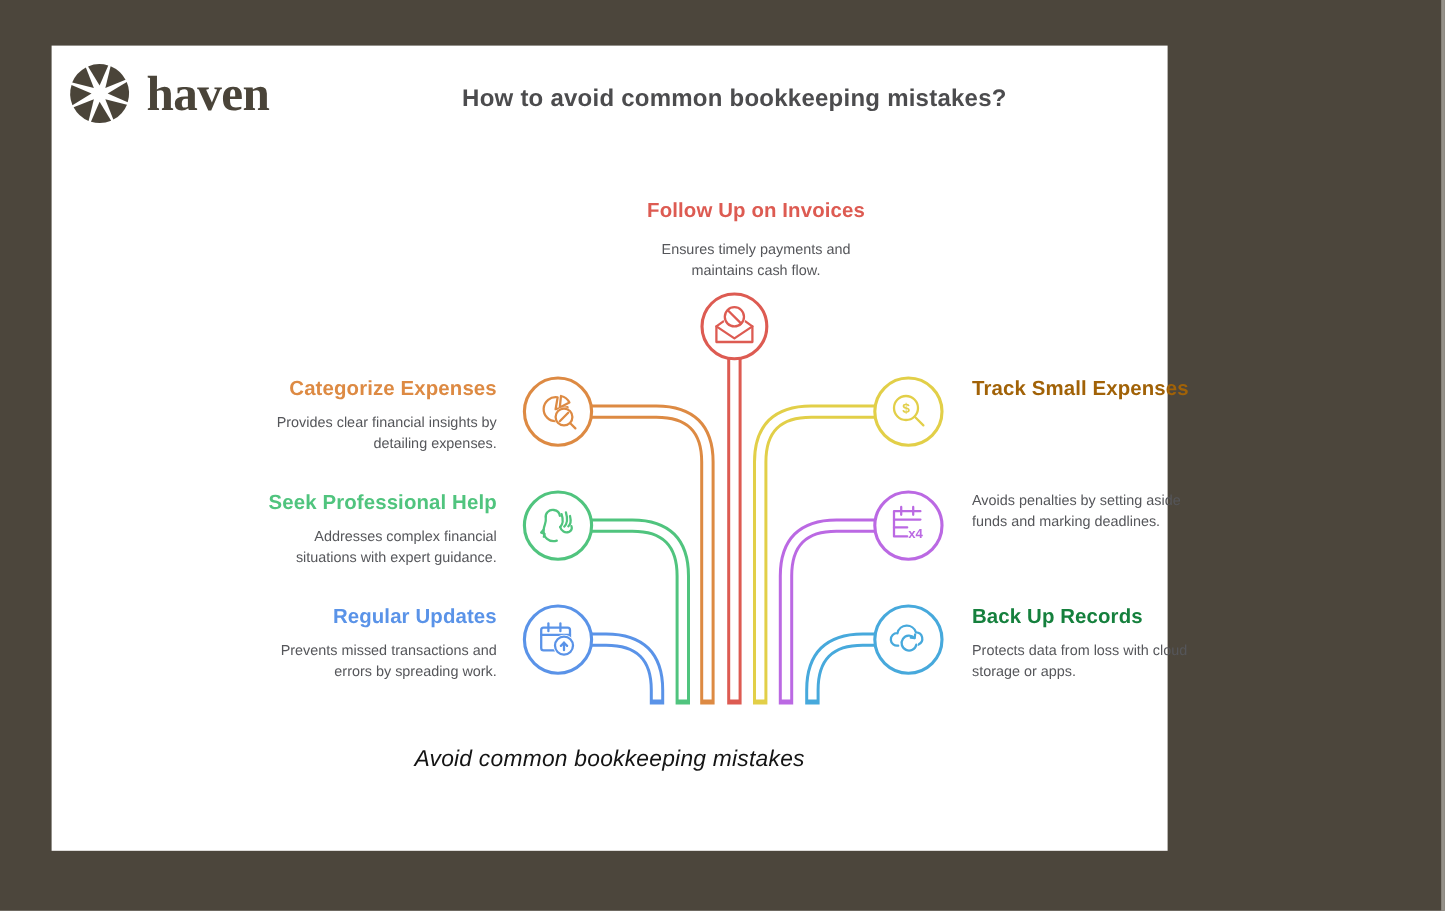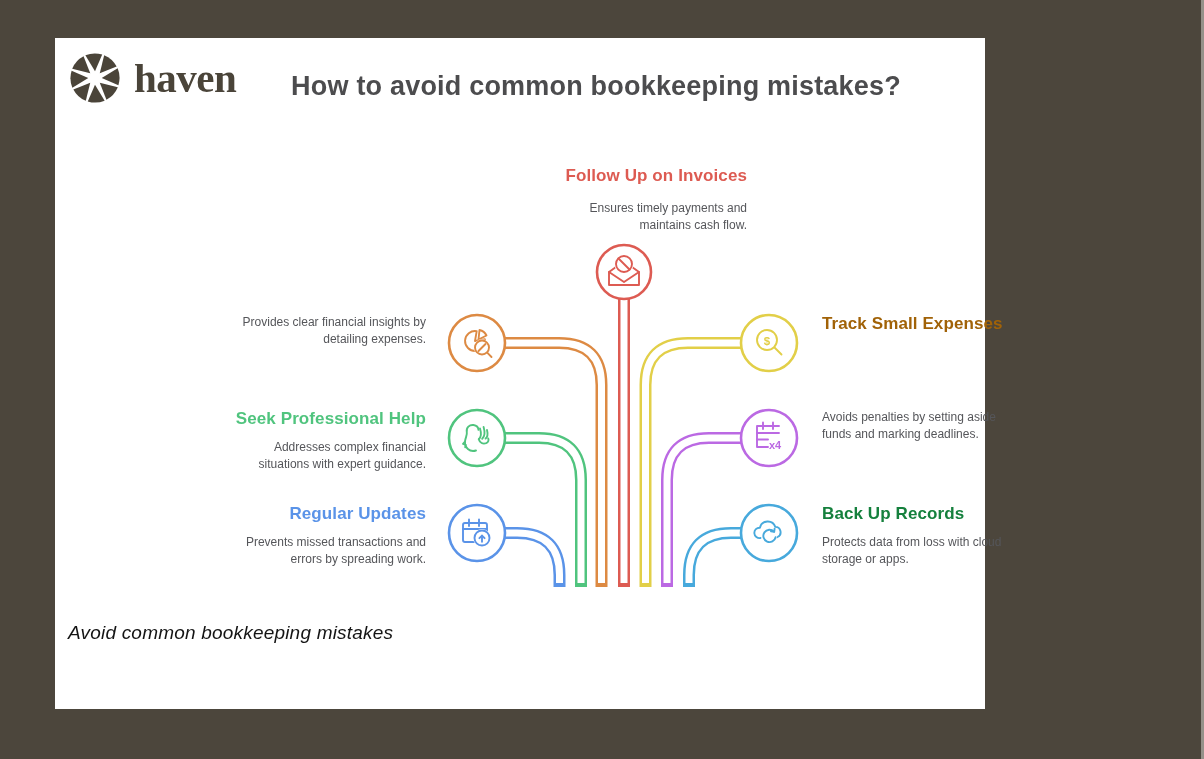--- a/index.html
+++ b/index.html
@@ -1,47 +1,47 @@
 <!DOCTYPE html>
 <html><head>
 <meta charset="utf-8">
 <style>
   * { margin:0; padding:0; box-sizing:border-box; }
   html,body { width:1204px; height:759px; overflow:hidden; }
   body { background:#4c463c; font-family:"Liberation Sans", sans-serif; position:relative; }
   .window-edge { position:absolute; right:0; top:0; width:3px; height:100%; background:#bdbab2; opacity:.65; }
-  .card { position:absolute; left:43px; top:38px; width:930px; height:671px; background:#ffffff;margin-left:12px; }
+  .card { position:absolute; left:43px; top:38px; width:930px; height:671px; background:#ffffff; }
 
   
   .brand { position:absolute; left:14px; top:14px; display:flex; align-items:center; gap:13px; }
   .brand svg { display:block; }
   .brand-name { font-family:"Liberation Serif", serif; font-weight:bold; font-size:41px; color:#4a4439; letter-spacing:-0.5px; }
-  .page-title { position:absolute; left:541px; top:33px; transform:translateX(-50%); white-space:nowrap;
-                font-size:27px; font-weight:bold; color:#4c4c4e; letter-spacing:0.2px; }
+  .page-title { position:absolute; left:569px; top:33px; transform:translateX(-50%); white-space:nowrap;
+                font-size:20px; font-weight:bold; color:#4c4c4e; letter-spacing:0.2px; }
 
   
   .diagram-svg { position:absolute; left:0; top:0; pointer-events:none; }
   .tube-o { fill:none; stroke-width:12; }
   .tube-i { fill:none; stroke:#ffffff; stroke-width:7; }
   .node-circle { fill:#ffffff; stroke-width:2.6; }
   .icon { fill:none; stroke-width:1.9; stroke-linecap:round; stroke-linejoin:round; }
   .icon-mask { stroke:none; }
   .icon-text { stroke:none; font-family:"Liberation Sans", sans-serif; font-weight:bold; }
 
   
   .node-text { position:absolute; }
   .node-text h3 { font-size:17px; font-weight:600; letter-spacing:0.1px; margin-bottom:10px; }
   .node-text p { font-size:12px; line-height:1.38; color:#55565a; white-space:pre-line; }
-  .nt-top { left:482px; top:128px; width:210px; text-align:right; }
+  .nt-top { left:482px; top:128px; width:210px; text-align:center; }
   .nt-top h3 { margin-bottom:14px; }
   .nt-left { left:130px; width:241px; text-align:right; }
   .nt-right { left:767px; width:252px; text-align:left; }
   .row-1 { top:276px; } .row-2 { top:371px; } .row-3 { top:466px; }
 
-  .caption { position:absolute; left:0; top:584px; width:100%; padding-left:13px; text-align:left;
+  .caption { position:absolute; left:0; top:584px; width:100%; text-align:center;
              font-size:19px; font-style:italic; font-weight:500; color:#141414; letter-spacing:0.2px; }
 </style>
 </head>
 <body style="background: rgb(76, 70, 60);">
 
 <div class="window-edge"></div>
 
 <div class="card">
 
   <div class="brand">
@@ -183,20 +183,21 @@
     </g>
   </svg>
 
   <div class="node-text nt-top">
     <h3 style="color: rgb(221, 91, 82);">Follow Up on Invoices</h3>
     <p>Ensures timely payments and
 maintains cash flow.</p>
   </div>
 
   <div class="node-text nt-left row-1">
+    <h3 style="color: rgb(221, 138, 67);">Categorize Expenses</h3>
     <p>Provides clear financial insights by
 detailing expenses.</p>
   </div>
 
   <div class="node-text nt-left row-3">
     <h3 style="color: rgb(90, 147, 232);">Regular Updates</h3>
     <p>Prevents missed transactions and
 errors by spreading work.</p>
   </div>
 

